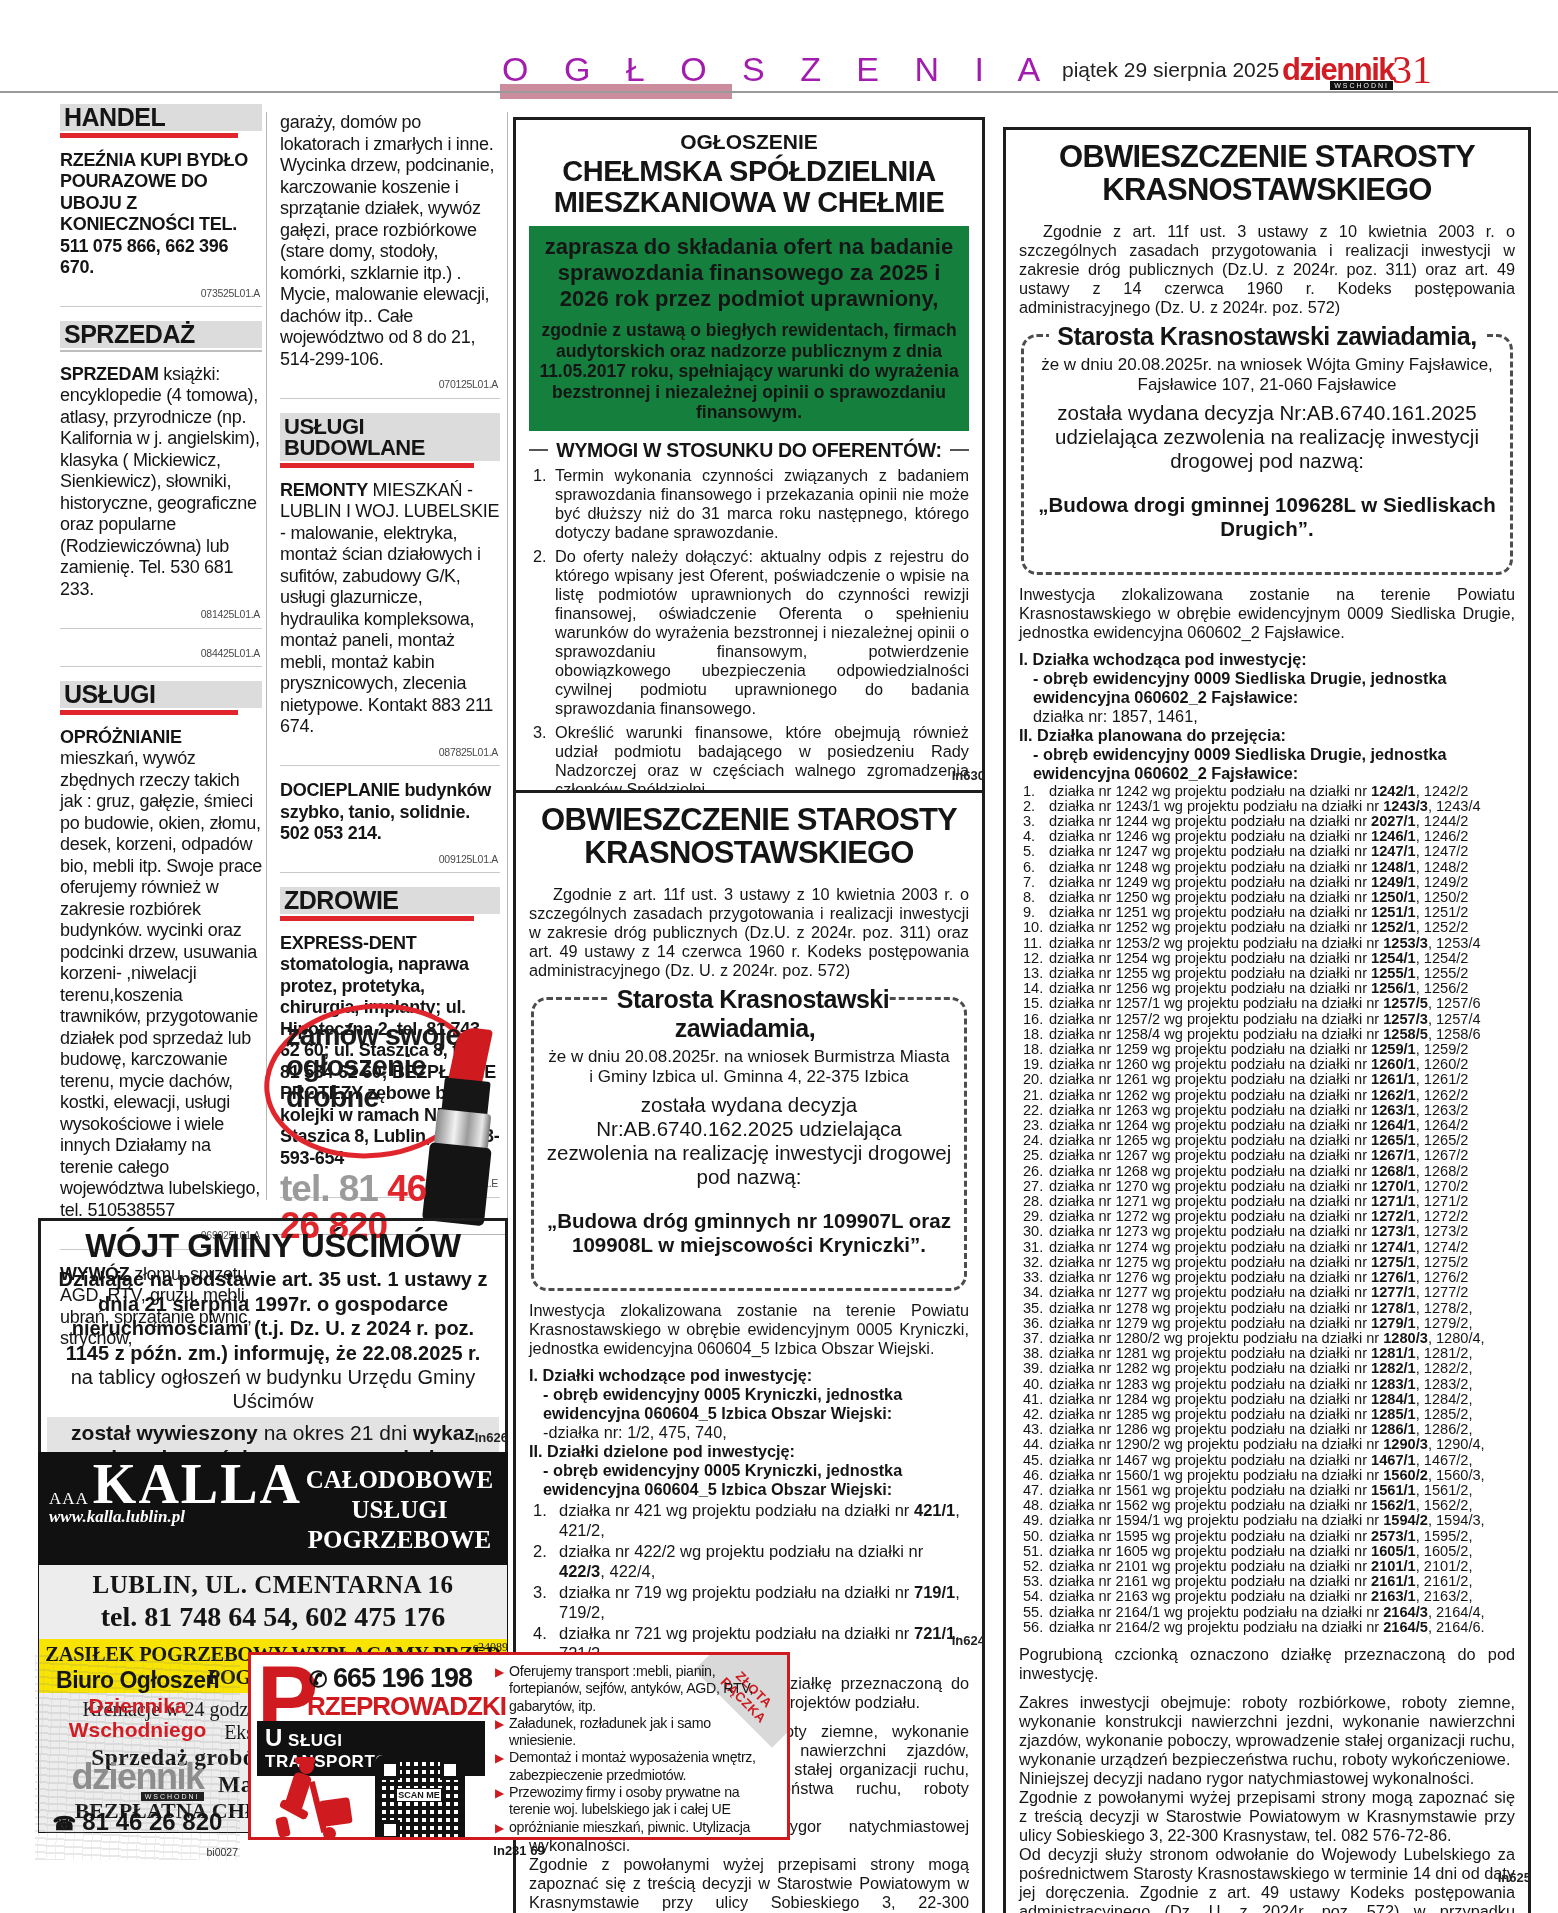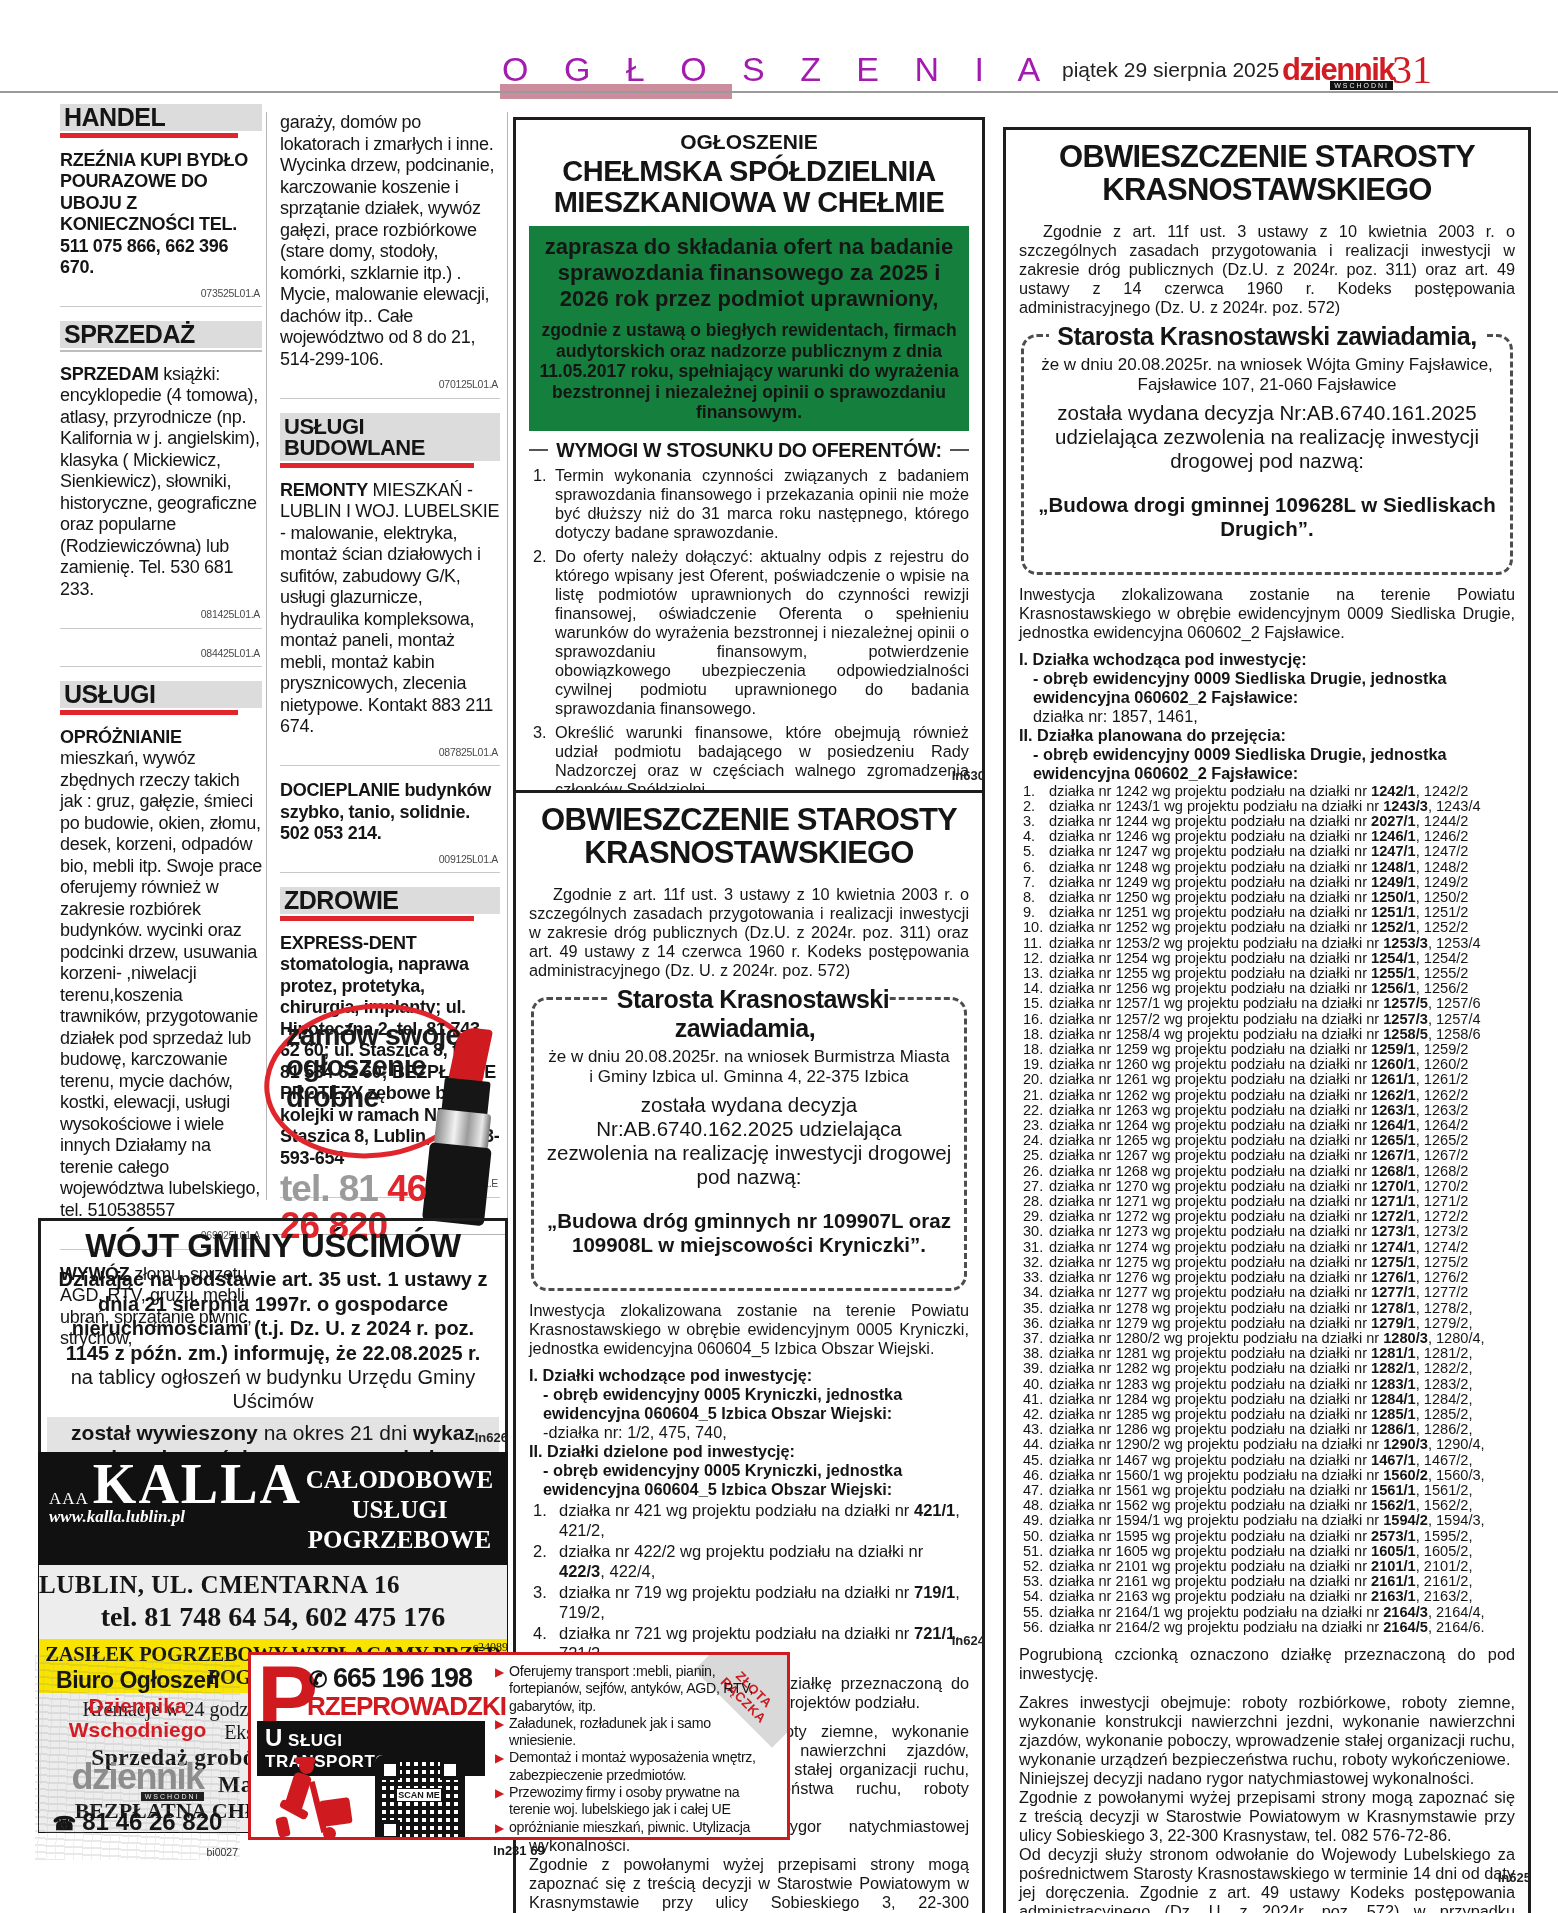--- a/index.html
+++ b/index.html
@@ -92,21 +92,21 @@
   #wojt .w-sign{font-size:20px;font-weight:800;text-align:right;margin-top:2px;}
   
   #kalla{left:38px;top:1452px;width:470px;border:1px solid #111;box-sizing:border-box;
          font-family:"Liberation Serif",serif;background:#ededed;}
   #kalla .k-band{background:#111;color:#fff;display:flex;padding:6px 10px 10px 10px;}
   #kalla .k-aaa{font-size:17px;align-self:flex-end;margin-right:4px;letter-spacing:1px;}
   #kalla .k-name{font-size:56px;line-height:50px;font-weight:700;letter-spacing:2px;}
   #kalla .k-left{flex:0 0 auto;}
   #kalla .k-url{font-size:17px;font-style:italic;font-weight:700;margin-top:-2px;}
   #kalla .k-right{flex:1;text-align:center;font-size:25px;font-weight:700;line-height:30px;padding-top:6px;}
-  #kalla .k-addr{font-size:25px;font-weight:700;margin-top:6px;letter-spacing:0.5px;}
+  #kalla .k-addr{font-size:25px;font-weight:700;text-align:center;margin-top:6px;letter-spacing:0.5px;}
   #kalla .k-tel{font-size:28px;font-weight:700;text-align:center;margin:2px 0 6px 0;}
   #kalla .k-yellow{background:#f8e400;font-size:20.5px;font-weight:700;text-align:center;padding:4px 2px;letter-spacing:-0.3px;}
   #kalla .k-l1{font-size:20px;text-align:center;margin-top:5px;}
   #kalla .k-l2{font-size:23.5px;font-weight:700;text-align:center;letter-spacing:0.5px;}
   #kalla .k-l3{font-size:22px;font-weight:700;text-align:center;padding-bottom:8px;}
   #kalla-code{left:38px;top:1640px;width:470px;text-align:right;font-size:12px;font-family:"Liberation Serif",serif;}
   
   #biuro{left:35px;top:1655px;width:205px;height:205px;overflow:hidden;}
   #biuro .tex{position:absolute;inset:0;opacity:0.18;
       background:repeating-linear-gradient(3deg,#888 0 2px,transparent 2px 7px),

